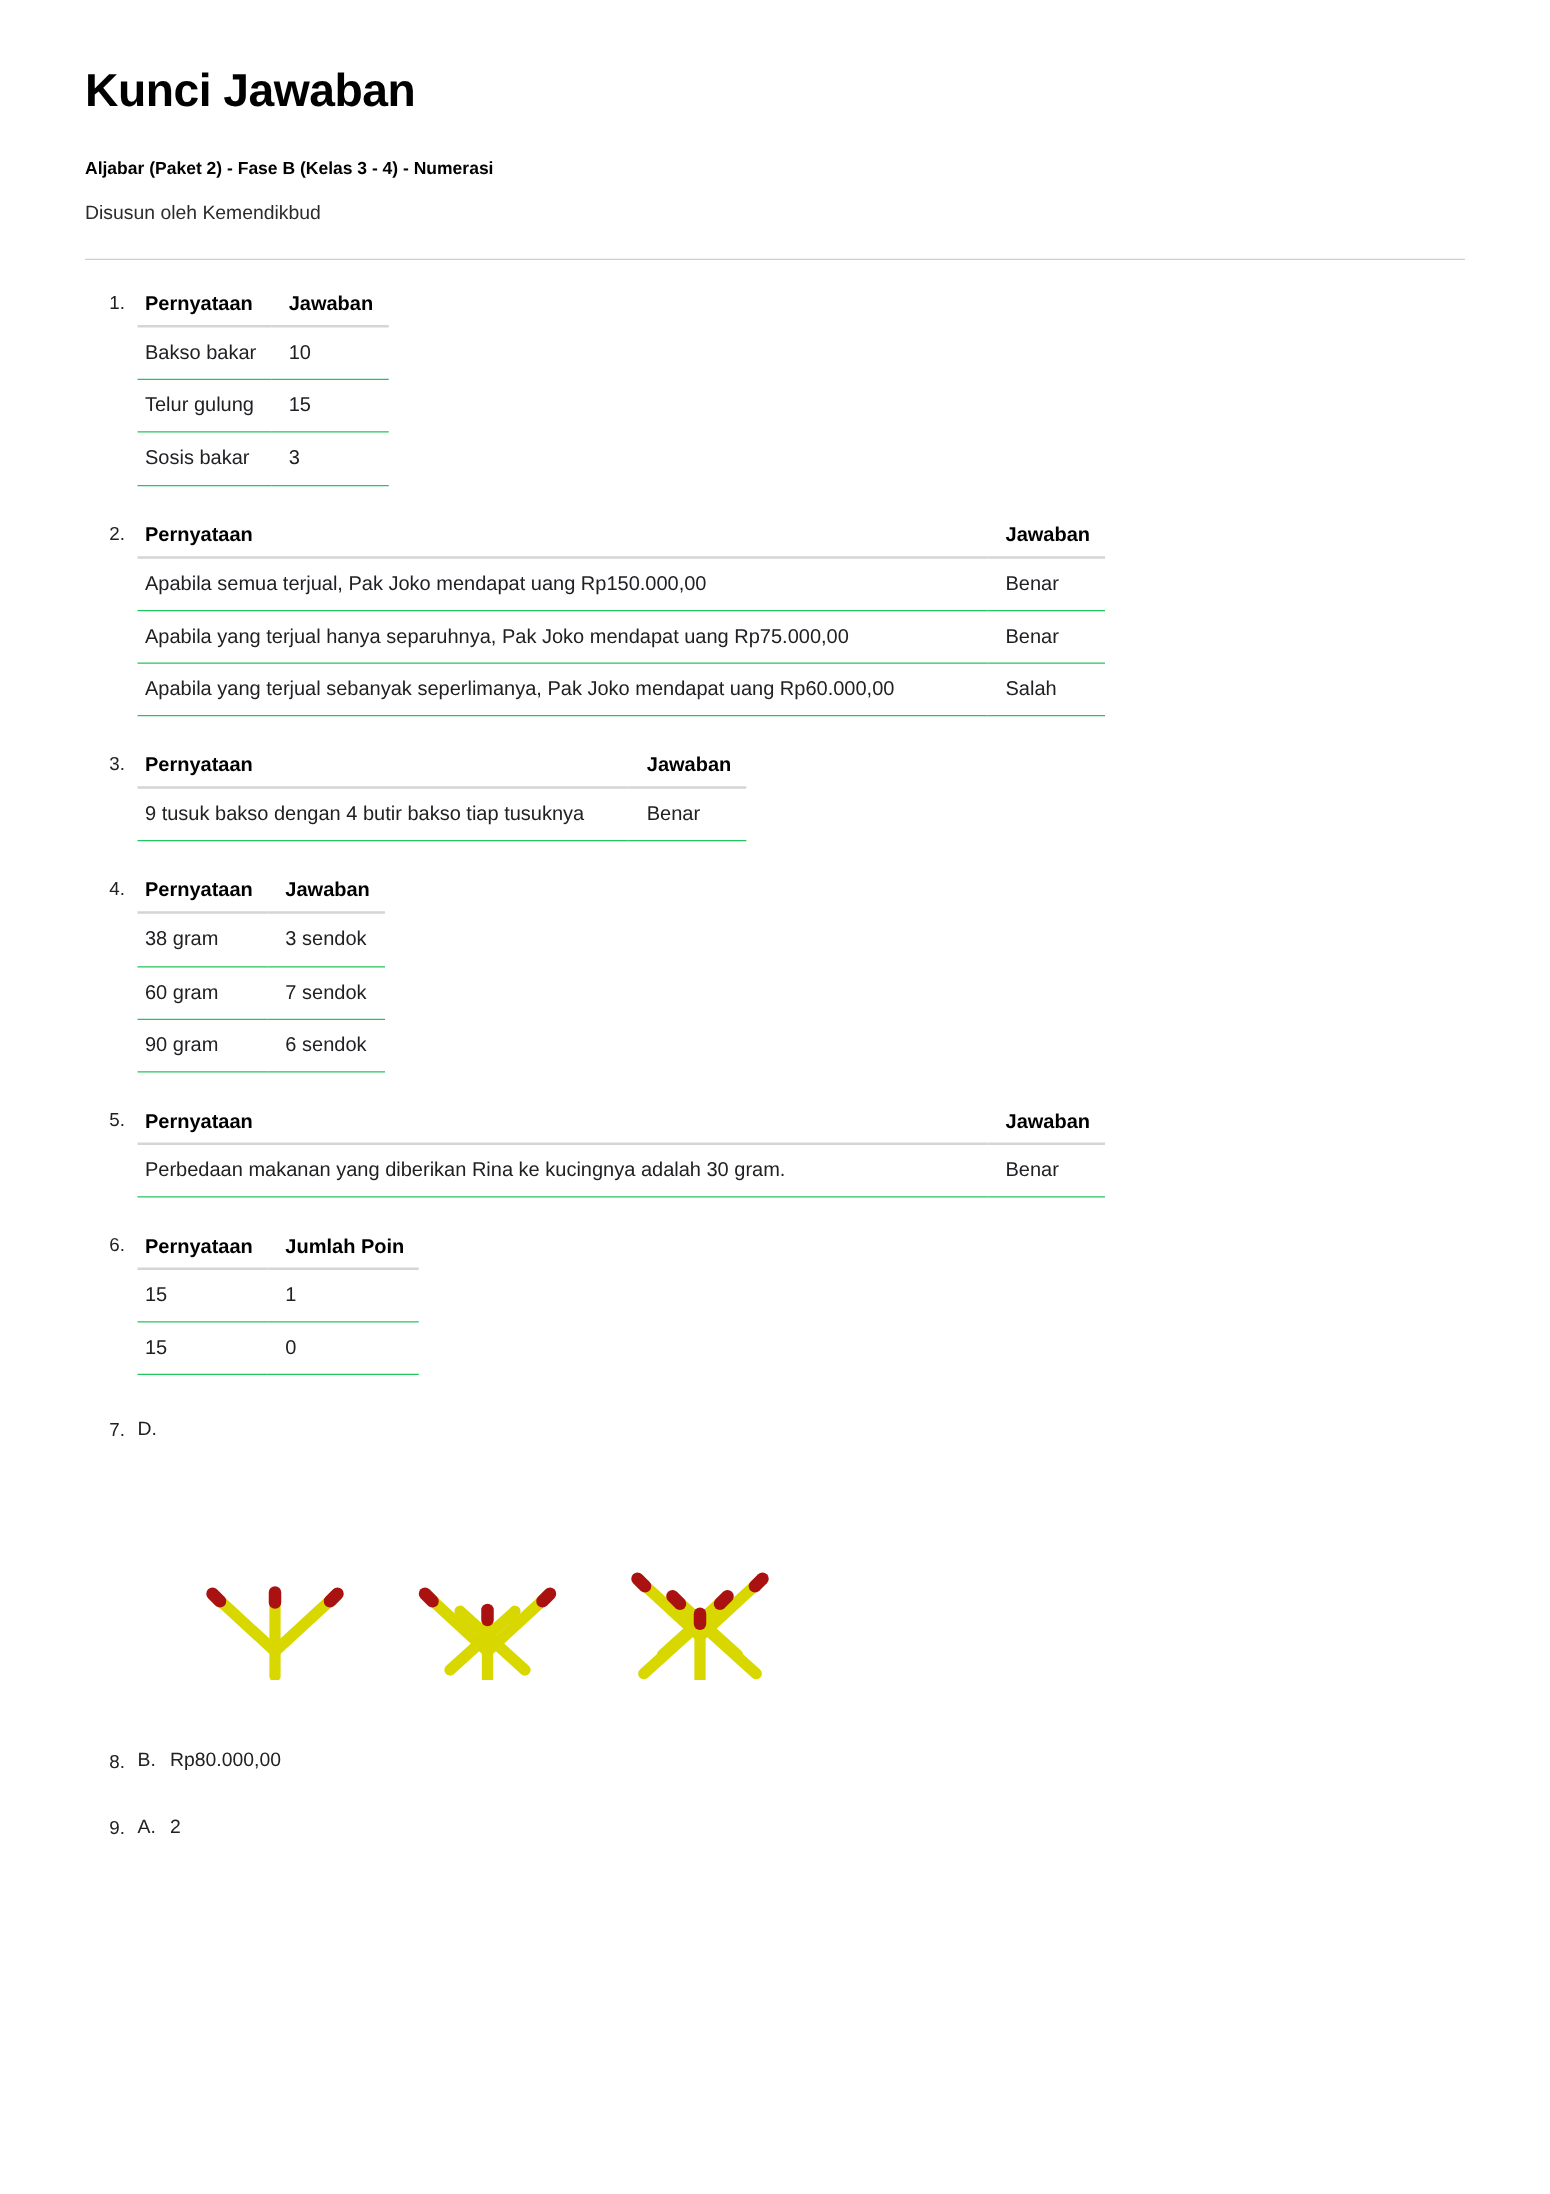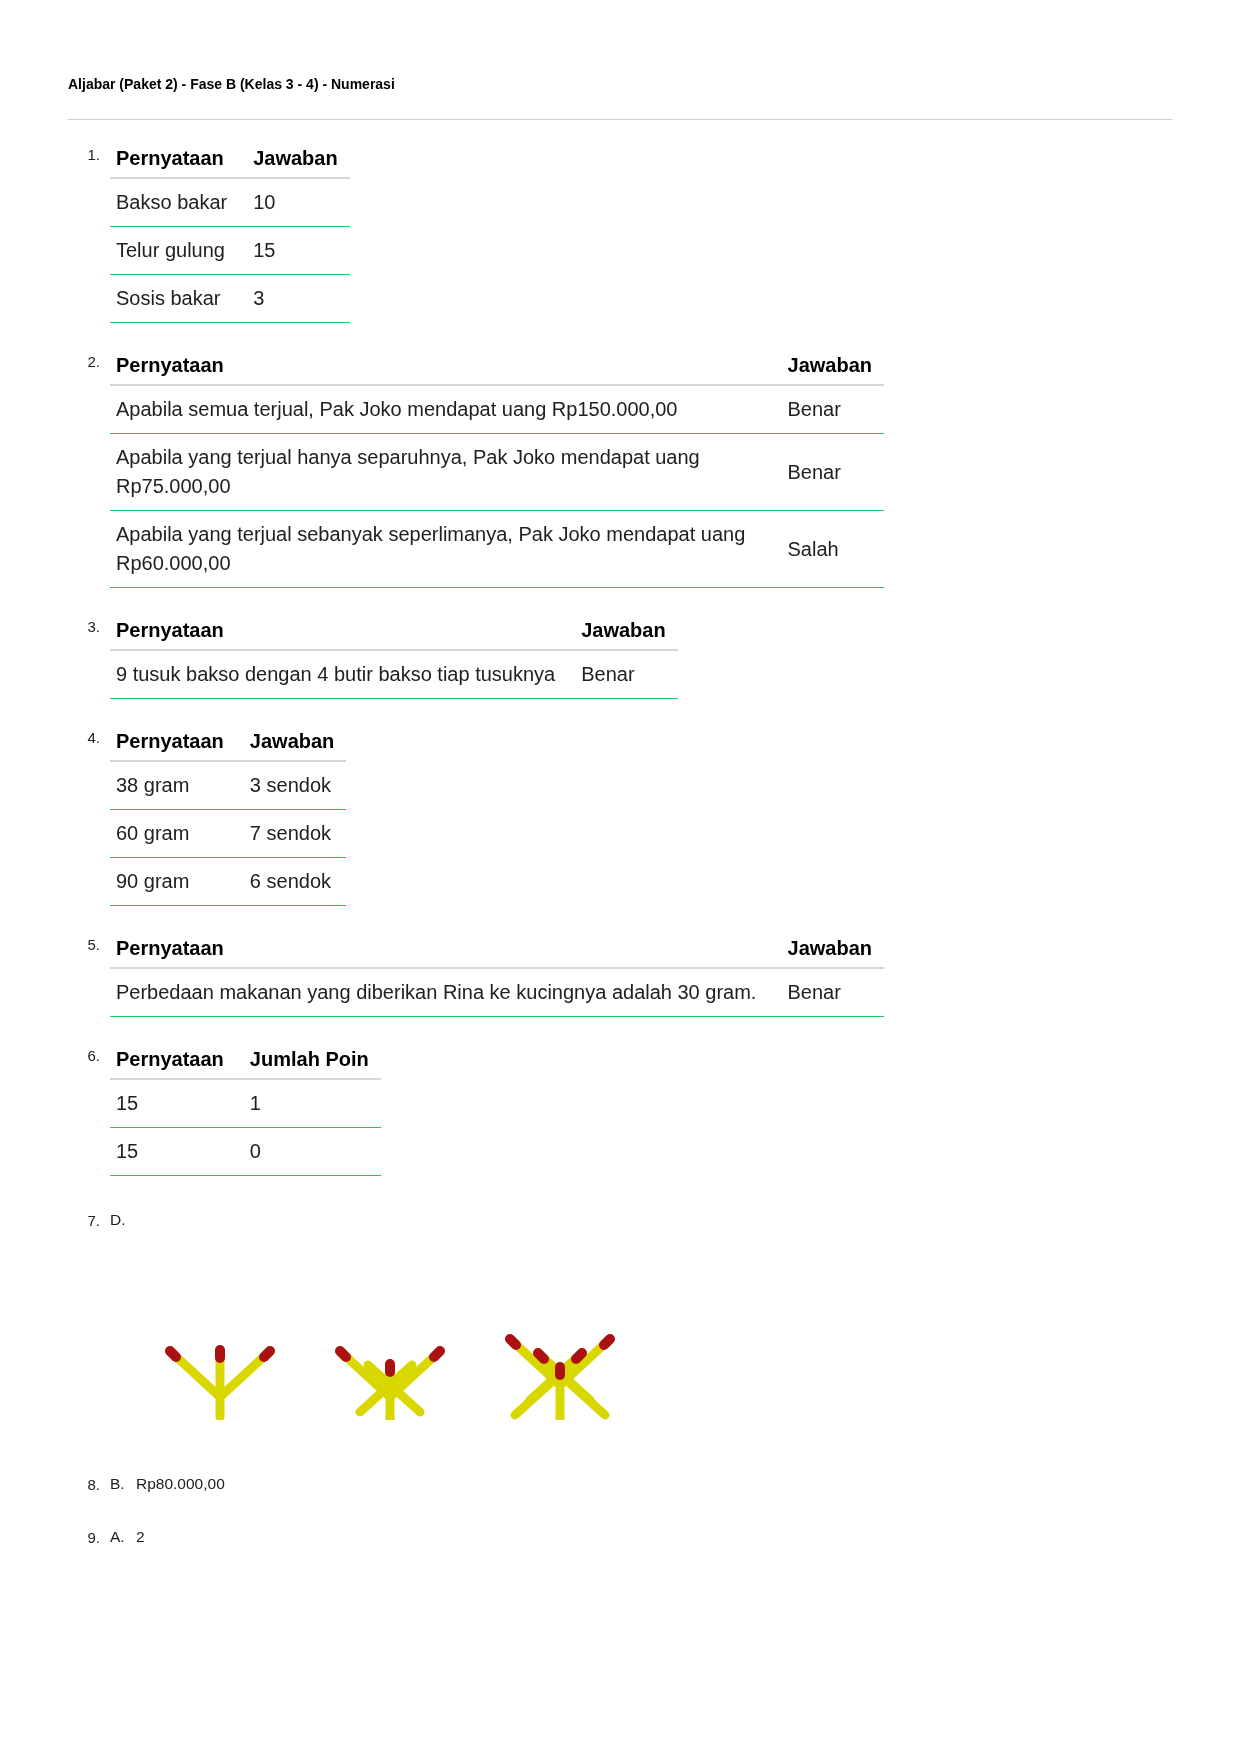--- a/index.html
+++ b/index.html
@@ -65,21 +65,21 @@
     text-align: right;
     padding-right: 10px;
     box-sizing: border-box;
     padding-top: 2px;
   }
   .item-body {
     flex: 1;
   }
   table.ans-table {
     border-collapse: collapse;
-    font-size: 20px;
+    font-size: 16px;
   }
   table.ans-table.w-narrow { width: auto; }
   table.ans-table.w-full { width: 774px; }
   table.ans-table.w-mid { width: 487px; }
   table.ans-table.w-q4 { width: 188px; }
   table.ans-table.w-q6 { width: 218px; }
   table.ans-table th {
     font-weight: bold;
     text-align: left;
     padding: 3px 12px 7px 6px;
@@ -118,21 +118,23 @@
   .q8, .q9 { margin-top: 2px; }
   .answer-item.q7 { margin-top: 34px; }
   .answer-item.q8 { margin-top: 46px; }
   .answer-item.q9 { margin-top: 34px; }
 </style>
 </head>
 <body>
 
 <div class="page">
 
+  <h1 class="doc-title">Kunci Jawaban</h1>
   <h2 class="doc-subtitle">Aljabar (Paket 2) - Fase B (Kelas 3 - 4) - Numerasi</h2>
+  <div class="doc-byline">Disusun oleh Kemendikbud</div>
   <hr class="divider">
 
   <ol class="answers">
 
     <li class="answer-item">
       <div class="item-number">1.</div>
       <div class="item-body">
         <table class="ans-table w-narrow">
           <thead>
             <tr>

